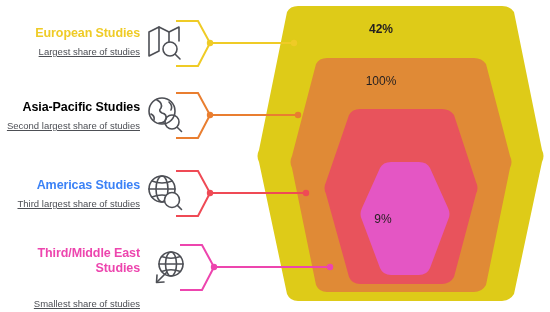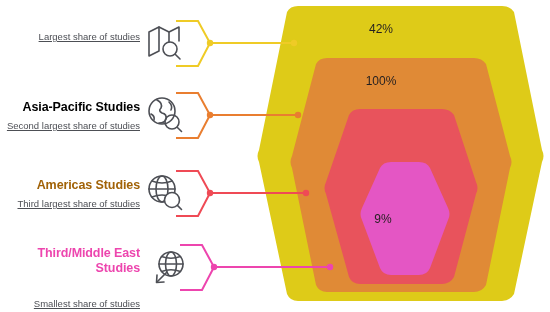--- a/index.html
+++ b/index.html
@@ -83,21 +83,21 @@
     width: 298px;
     height: 312px;
   }
   .pct {
     position: absolute;
     font-size: 12px;
     color: #231f20;
     text-align: center;
     width: 70px;
   }
-  .pct.p0 { left: 94px; top: 22px; }
+  .pct.p0 { left: 94px; top: 22px; font-weight: bold; }
   .pct.p1 { left: 94px; top: 74px; }
   .pct.p2 { left: 94px; top: 126px; }
   .pct.p3 { left: 96px; top: 212px; }
 </style>
 </head>
 <body>
 
 <div id="infographic">
 
   <div class="hexwrap">
@@ -197,30 +197,31 @@
         <path d="M14.5 25.5 Q24 22 33.5 25.5"></path>
         <line x1="20" y1="26" x2="10" y2="36"></line>
         <polyline points="10,29 9.5,36.5 17,36"></polyline>
       </g>
     </svg>
   </div>
 
   <div class="legend">
 
     <div class="legend-item it0">
+      <div class="legend-title" style="color:#EFCB26">European Studies</div>
       <div class="legend-sub">Largest share of studies</div>
     </div>
 
     <div class="legend-item it1">
       <div class="legend-title" style="color:#000000">Asia-Pacific Studies</div>
       <div class="legend-sub">Second largest share of studies</div>
     </div>
 
     <div class="legend-item it2">
-      <div class="legend-title" style="color:#a16207">Americas Studies</div>
+      <div class="legend-title" style="color:#3b82f6">Americas Studies</div>
       <div class="legend-sub">Third largest share of studies</div>
     </div>
 
     <div class="legend-item it3">
       <div class="legend-title" style="color:#ED45AE">Third/Middle East
 Studies</div>
       <div class="legend-sub">Smallest share of studies</div>
     </div>
 
   </div>

